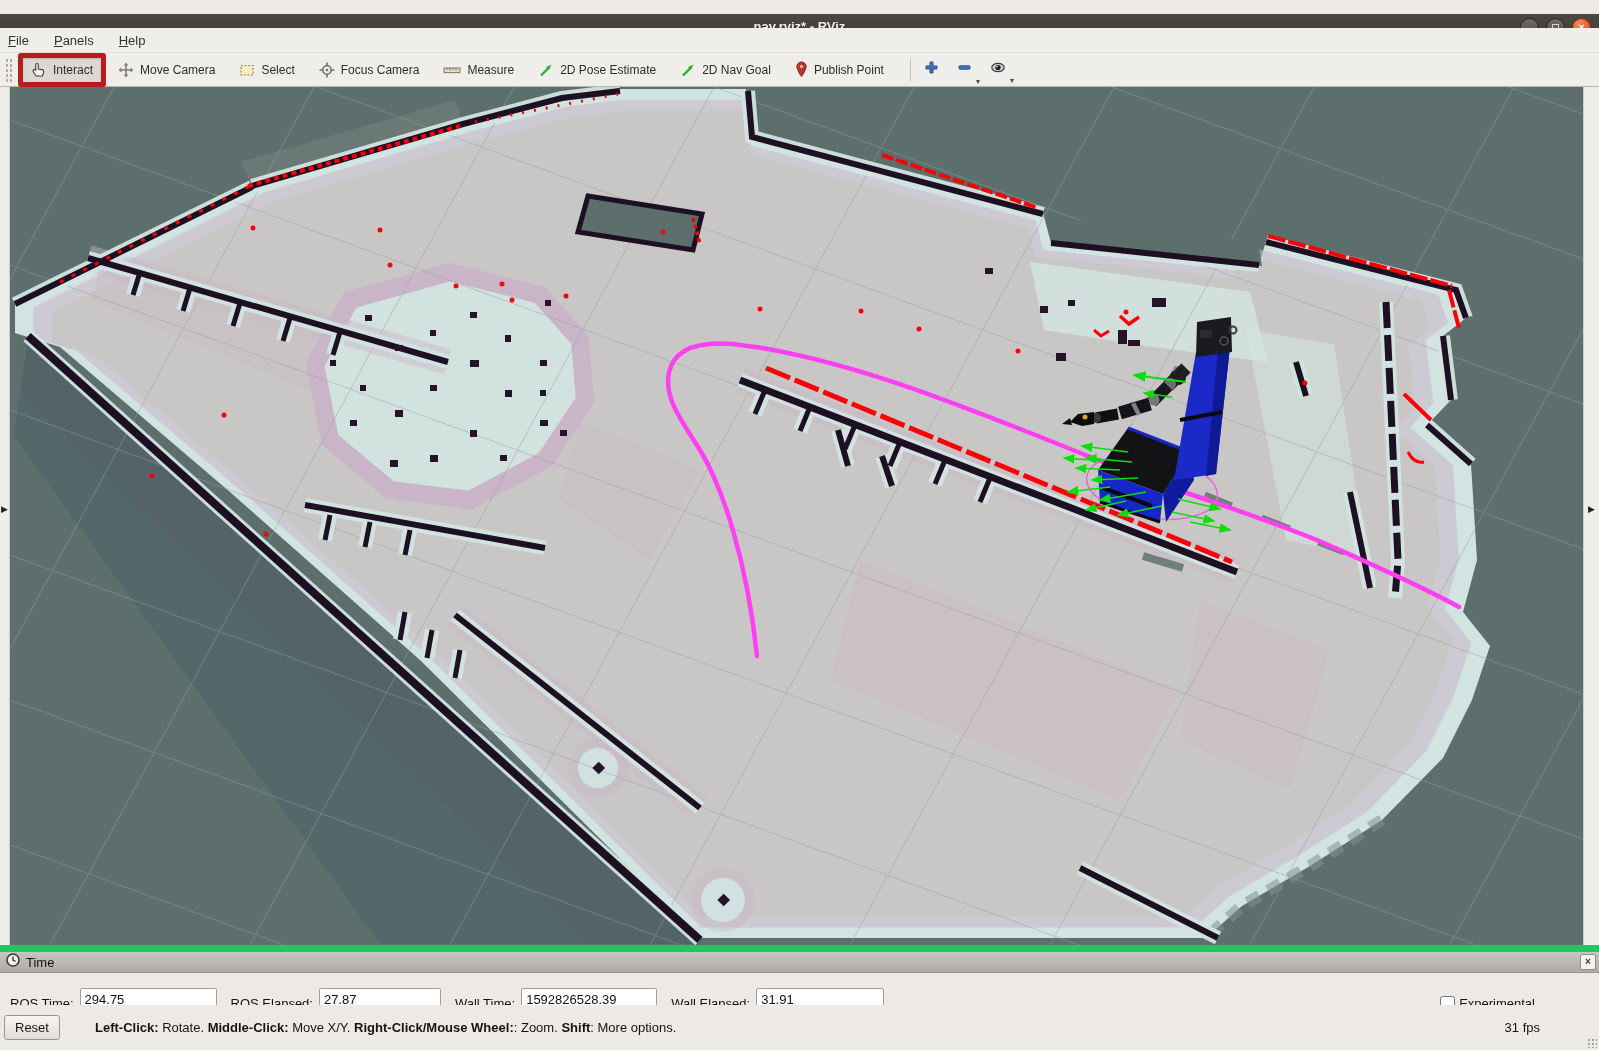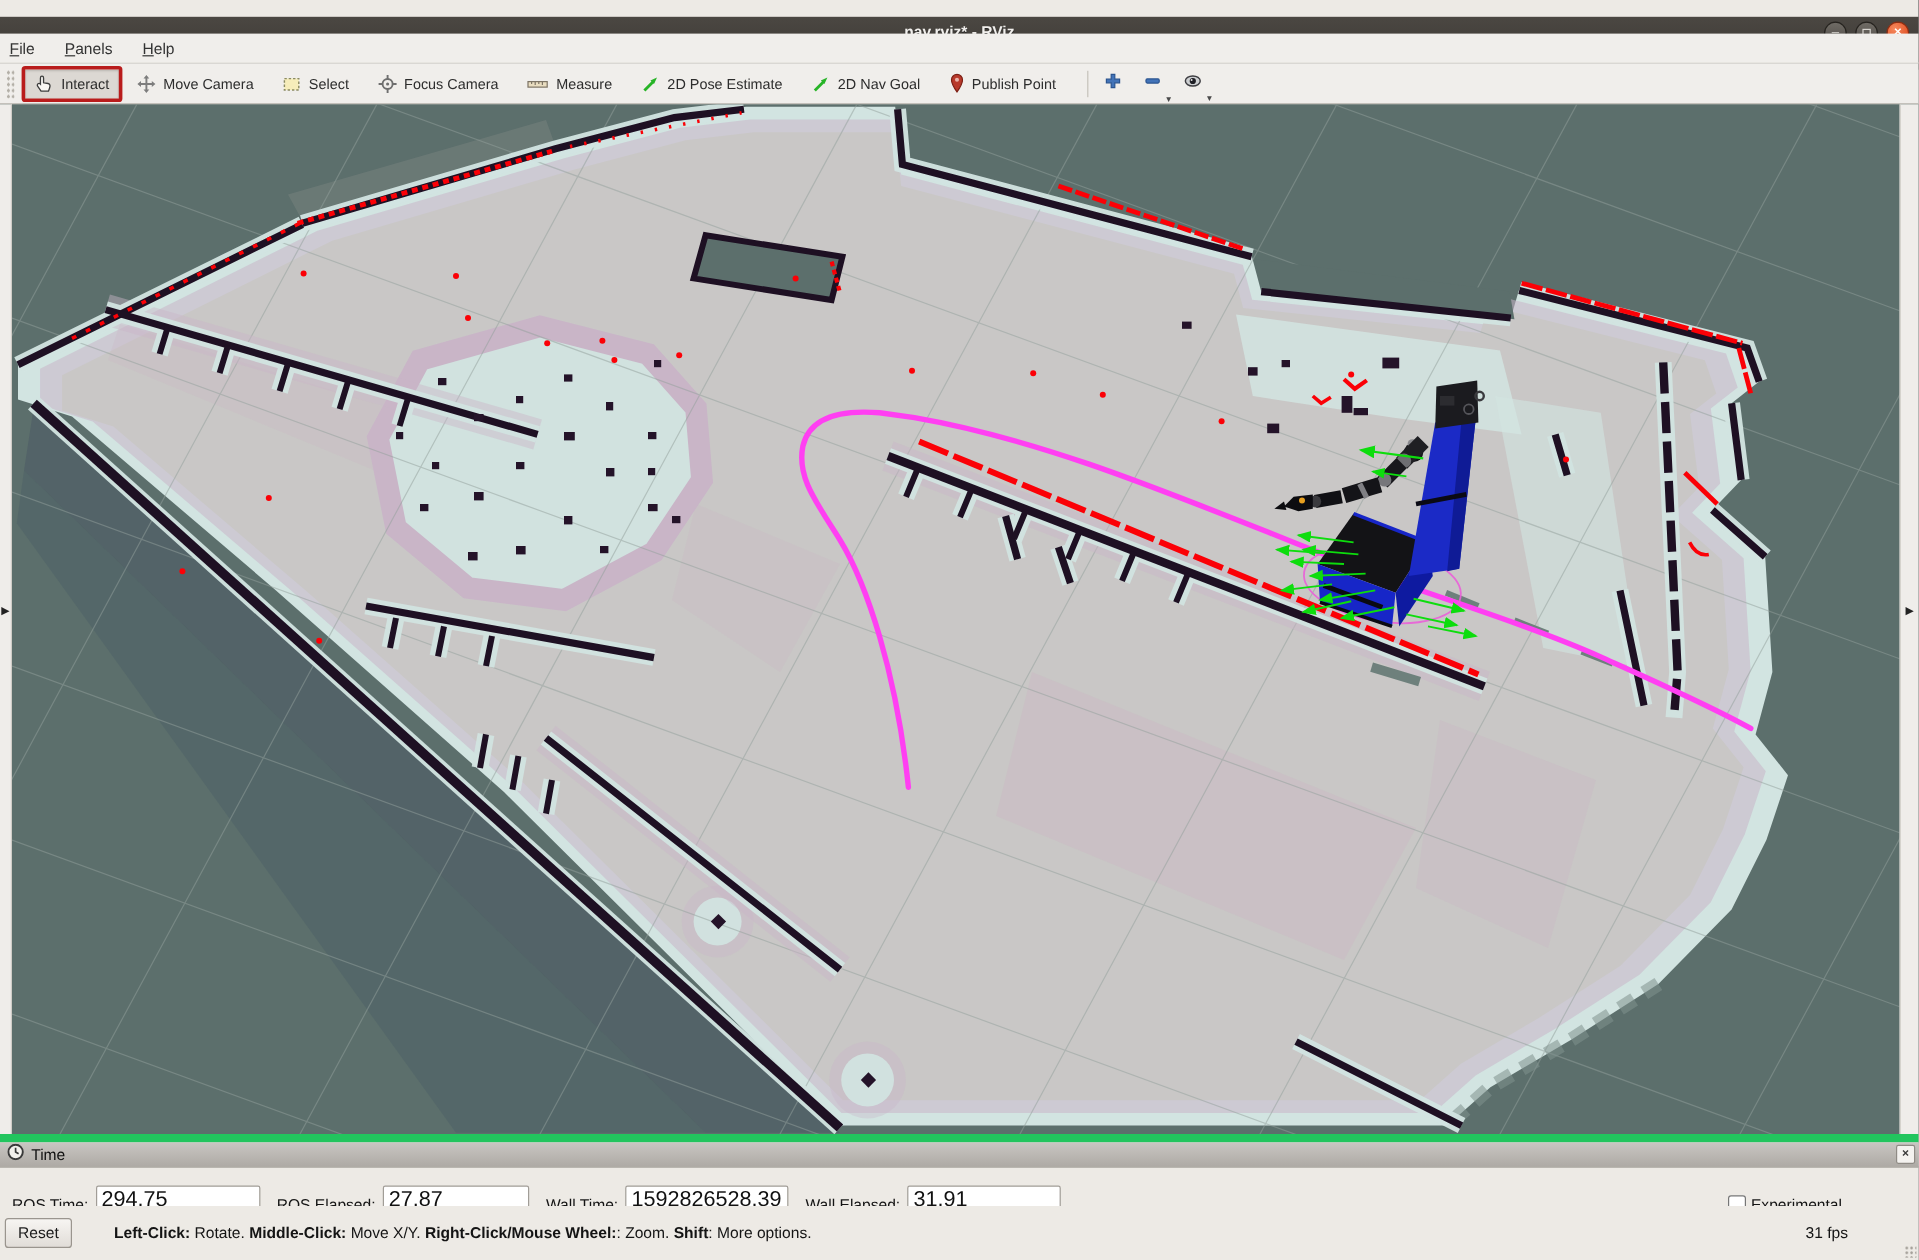--- a/index.html
+++ b/index.html
@@ -24,21 +24,21 @@
     display:flex;align-items:center;padding-left:8px;border-bottom:1px solid #e2dfda;}
   .menu-item{font-size:13px;color:#333;margin-right:25px;}
   .menu-item .u{text-decoration:underline;}
 
   
   .toolbar{position:absolute;left:0;top:53px;width:100%;height:34px;background:#f0eeeb;
     display:flex;align-items:center;border-bottom:1px solid #b9b5ae;padding-left:5px;}
   .grip{width:7px;height:24px;margin-right:6px;
     background-image:radial-gradient(#b3afa7 1px,transparent 1.3px);background-size:4px 5px;}
   .tool{display:flex;align-items:center;gap:6px;margin-right:24px;font-size:12px;color:#2d2d2d;white-space:nowrap;}
-  .tool.pressed{background:#dcd8d3;border:3px solid #b91c1c;border-radius:3px;
+  .tool.pressed{background:#dcd8d3;border:5px solid #b91c1c;border-radius:3px;
     padding:4px 8px;margin-right:12px;box-shadow:inset 0 1px 2px rgba(0,0,0,.18);}
   .tool svg{display:block;}
   .tsep{width:1px;height:22px;background:#c5c1ba;margin:0 12px 0 2px;}
   .mini-tool{position:relative;margin-right:16px;display:flex;align-items:center;}
   .dd{position:absolute;right:-7px;bottom:-6px;font-size:8px;color:#4a4a4a;}
 
   
   .viewport{position:absolute;left:0;top:87px;width:1599px;height:858px;background:#5c6f6c;}
   .edge-strip{position:absolute;top:0;height:100%;background:#efedea;z-index:5;}
   .edge-strip.left{left:0;width:10px;border-right:1px solid #cfccc6;}
@@ -51,21 +51,21 @@
   .timepanel{position:absolute;left:0;top:945px;width:100%;height:60px;background:#edeae5;border-top:7px solid #22c55e;}
   .tp-header{height:21px;background:linear-gradient(#c9c6c2,#aeaaa5);border-bottom:1px solid #97938d;
     display:flex;align-items:center;padding-left:6px;position:relative;}
   .tp-header .tp-title{font-size:13px;color:#111;margin-left:6px;}
   .tp-close{position:absolute;right:3px;top:2px;width:16px;height:16px;background:#f4f2ef;
     border:1px solid #8f8b85;border-radius:2px;font-size:10px;font-weight:bold;color:#3a3a3a;
     display:flex;align-items:center;justify-content:center;line-height:1;}
   .frow{display:flex;align-items:flex-end;height:38px;padding-left:10px;}
   .frow label{font-size:13px;color:#141414;margin-right:6px;white-space:nowrap;}
   .frow input[type=text]{height:23px;border:1px solid #a19d97;border-radius:2px;background:#fff;
-    font-family:"Liberation Sans","DejaVu Sans",sans-serif;font-size:18px;color:#111;padding:0 4px;margin-right:14px;}
+    font-family:"Liberation Sans","DejaVu Sans",sans-serif;font-size:13px;color:#111;padding:0 4px;margin-right:14px;}
   .chk{margin-left:auto;margin-right:64px;display:flex;align-items:center;gap:4px;font-size:13px;color:#141414;}
   .chk input{width:15px;height:15px;margin:0;}
 
   
   .statusbar{position:absolute;left:0;top:1005px;width:100%;height:45px;background:#edeae5;
     display:flex;align-items:center;}
   .reset-btn{margin-left:4px;height:25px;padding:0 10px;font-size:13px;color:#1a1a1a;
     background:linear-gradient(#f7f5f2,#e1ddd8);border:1px solid #9a958e;border-radius:3px;
     font-family:"Liberation Sans","DejaVu Sans",sans-serif;}
   .help{margin-left:12px;font-size:13px;color:#141414;white-space:pre-wrap;padding-left:23px;}

